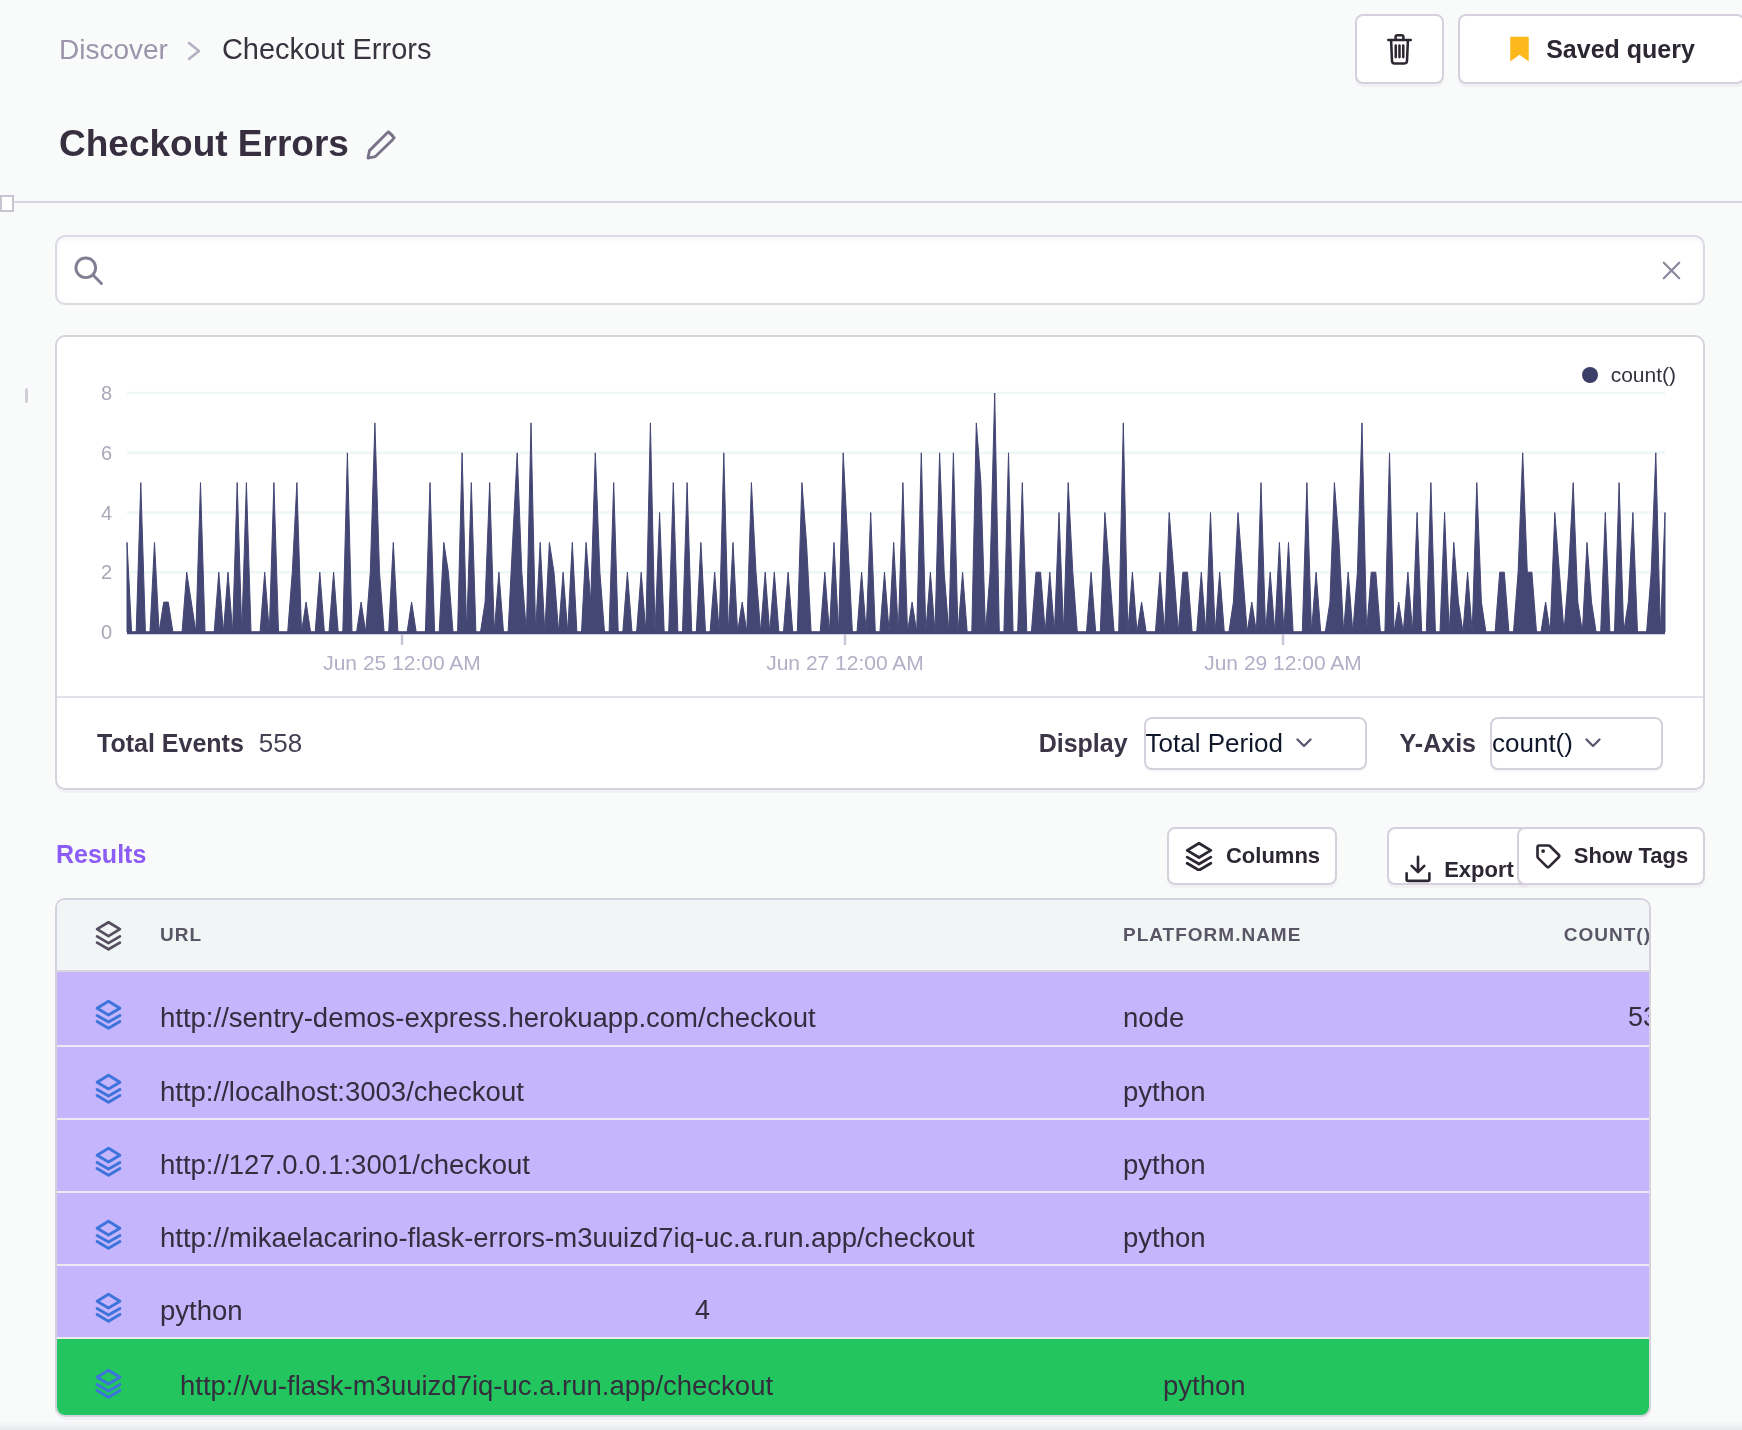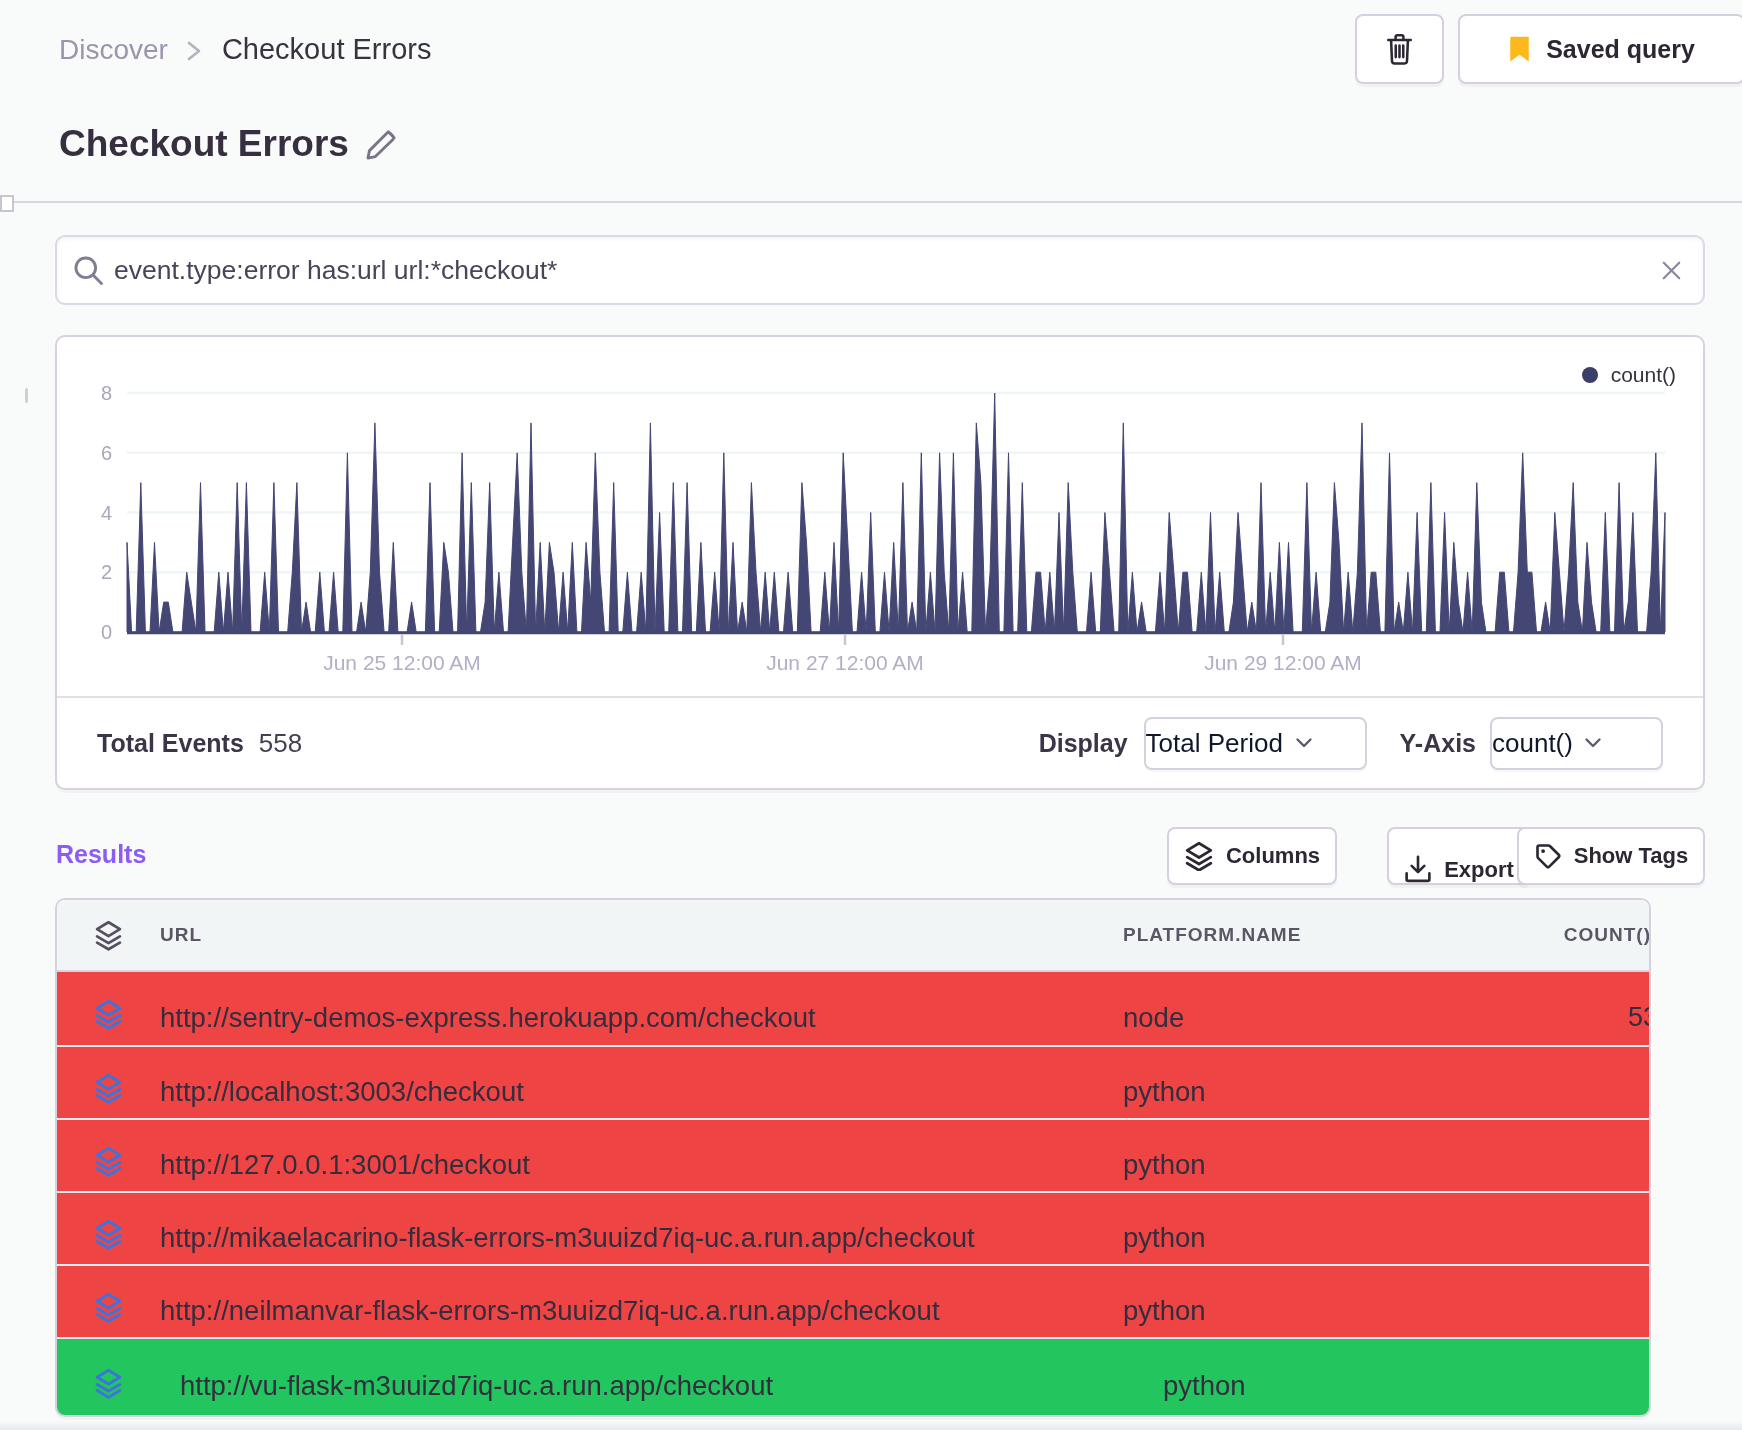--- a/index.html
+++ b/index.html
@@ -75,21 +75,21 @@
   }
   #thead {
     height:72px; background:#f2f5f6; border-bottom:2px solid #d9d4e0;
     display:flex; align-items:center; flex:none;
     font-size:19px; font-weight:700; letter-spacing:1px; color:#5b5666;
   }
   .trow {
     height:73px; display:flex; align-items:center; flex:none; padding-top:12px;
     border-top:2px solid #eceaf1;
     font-size:27.5px; color:#332d3d;
-    background:#ef4444;
+    background:#c4b5fd;
   }
   .trow.first { border-top:none; }
   .trow.last { background:#22c55e; flex:1;gap:20px; }
   .c-icon { width:103px; flex:none; display:flex; justify-content:center; }
   .trow .c-url, .trow .c-plat, .trow .c-count { position:relative; top:3px; }
   .c-url { width:963px; flex:none; }
   .c-plat { width:440px; flex:none; }
   .c-count { width:140px; flex:none; text-align:right; padding-right:30px; font-size:27px; }
   #thead .c-count { font-size:19px; padding-right:28px; display:flex; justify-content:flex-end; align-items:center; }
 </style>
@@ -128,21 +128,20 @@
 <div class="abs" id="hr1"></div>
 <div class="abs" id="tab1"></div>
 <div class="abs" id="tick-left"></div>
 <div class="abs" style="left:0; top:1420px; width:1742px; height:10px; background:linear-gradient(180deg, rgba(233,236,239,0) 0%, #e7eaed 100%);"></div>
 
 <div class="abs" id="search">
   <svg width="31" height="31" viewBox="0 0 17 17" style="margin-left:16px">
     <circle cx="7" cy="7" r="5.4" fill="none" stroke="#837d93" stroke-width="1.6"></circle>
     <path d="M11 11 L15.6 15.6" stroke="#837d93" stroke-width="1.6" stroke-linecap="round"></path>
   </svg>
-  <span class="q">event.type:error has:url url:*checkout*</span>
   <svg width="21" height="21" viewBox="0 0 15 15" style="position:absolute; right:21px;">
     <path d="M2 2 L13 13 M13 2 L2 13" stroke="#8d879c" stroke-width="1.6" stroke-linecap="round"></path>
   </svg>
 </div>
 
 <div class="abs" id="panel">
   <div id="legend">
       <span class="dot"></span>
       <span class="txt">count()</span>
     </div>
@@ -279,21 +278,20 @@
     <span class="c-count">4</span>
   </div>
   <div class="trow">
     <span class="c-icon">
         <svg width="29" height="31" viewBox="0 0 16 17">
         <path d="M8 1.2 L14.3 5 L8 8.8 L1.7 5 Z" fill="none" stroke="#3d74db" stroke-width="1.6" stroke-linejoin="round"></path>
         <path d="M1.7 9 L8 12.7 L14.3 9" fill="none" stroke="#3d74db" stroke-width="1.6" stroke-linejoin="round" stroke-linecap="round"></path>
         <path d="M1.7 12.4 L8 16.1 L14.3 12.4" fill="none" stroke="#3d74db" stroke-width="1.6" stroke-linejoin="round" stroke-linecap="round"></path>
       </svg>
       </span>
-    <span class="c-url">http://neilmanvar-flask-errors-m3uuizd7iq-uc.a.run.app/checkout</span>
     <span class="c-plat">python</span>
     <span class="c-count">4</span>
   </div>
   <div class="trow last">
     <span class="c-icon">
         <svg width="29" height="31" viewBox="0 0 16 17">
         <path d="M8 1.2 L14.3 5 L8 8.8 L1.7 5 Z" fill="none" stroke="#3d74db" stroke-width="1.6" stroke-linejoin="round"></path>
         <path d="M1.7 9 L8 12.7 L14.3 9" fill="none" stroke="#3d74db" stroke-width="1.6" stroke-linejoin="round" stroke-linecap="round"></path>
         <path d="M1.7 12.4 L8 16.1 L14.3 12.4" fill="none" stroke="#3d74db" stroke-width="1.6" stroke-linejoin="round" stroke-linecap="round"></path>
       </svg>

